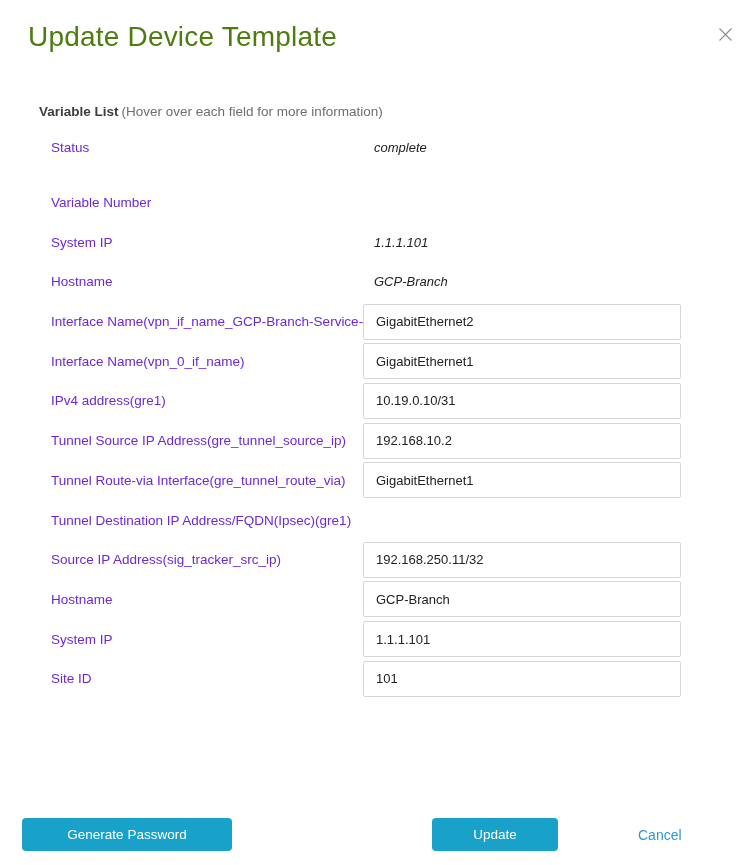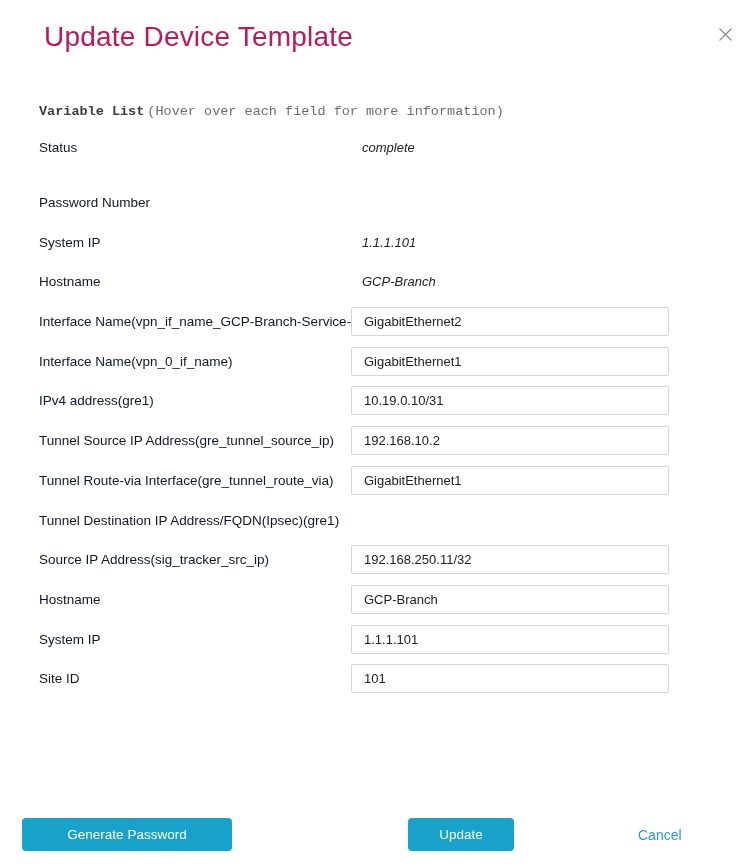--- a/index.html
+++ b/index.html
@@ -25,69 +25,69 @@
     top: 5px;
     right: 18px;
     width: 18px;
     height: 18px;
     display: flex;
     align-items: center;
     justify-content: center;
     cursor: pointer;
   }
   .dialog-title {
-    margin: 20px 44px 0;
+    margin: 20px 28px 0;
     font-size: 28px;
     font-weight: 300;
     line-height: 34px;
-    color: #be185d;
+    color: #4d7c0f;
     letter-spacing: 0.2px;
   }
   .section-header {
     margin: 49px 39px 0;
     font-size: 13.5px;
     line-height: 17px;
     color: #6e6e6e;
-    font-family: Liberation Mono, monospace;
   }
   .section-title {
     font-weight: bold;
     color: #3d3d3d;
     margin-right: 3px;
   }
   .form-rows { margin-top: 8px; }
   .row {
     display: flex;
     align-items: center;
     height: 39.7px;
     padding-left: 39px;
   }
   .row-spacer { height: 15px; }
   .row-label {
     flex: none;
     width: 312px;
     font-size: 13.5px;
-    color: #0f172a;
+    color: #6d28d9;
     white-space: nowrap;
     overflow: hidden;
+    margin-left: 12px;
   }
   .row-value {
     font-size: 13px;
     color: #222222;
     padding-left: 11px;
     white-space: nowrap;
     font-style: italic;
   }
   .row-input {
     flex: none;
     width: 318px;
     height: 29px;
     border: 1px solid #d6d6d6;
     border-radius: 2px;
-    padding: 10px 12px;
+    padding: 17px 12px;
     font-size: 13px;
     color: #222222;
     font-family: inherit;
     background: #ffffff;
     outline: none;
   }
   .footer {
     position: absolute;
     top: 798px;
     left: 0;
@@ -100,21 +100,21 @@
     height: 33px;
     border: none;
     border-radius: 4px;
     background: var(--accent);
     color: #ffffff;
     font-size: 13.5px;
     font-family: inherit;
     cursor: pointer;
   }
   .btn-generate { left: 22px; width: 210px; }
-  .btn-update { left: 408px; width: 106px; }
+  .btn-update { left: 432px; width: 126px; }
   .link-cancel {
     position: absolute;
     top: 0;
     left: 638px;
     height: 33px;
     display: flex;
     align-items: center;
     color: var(--link);
     font-size: 14px;
     cursor: pointer;
@@ -139,21 +139,21 @@
     <span class="section-title">Variable List</span><span>(Hover over each field for more information)</span>
   </div>
 
   <div class="form-rows">
   <div class="row">
     <div class="row-label">Status</div>
     <div class="row-value">complete</div>
   </div>
 <div class="row-spacer"></div>
   <div class="row">
-    <div class="row-label">Password Number</div>
+    <div class="row-label">Variable Number</div>
     <div class="row-value"></div>
   </div>
 
   <div class="row">
     <div class="row-label">System IP</div>
     <div class="row-value">1.1.1.101</div>
   </div>
 
   <div class="row">
     <div class="row-label">Hostname</div>

